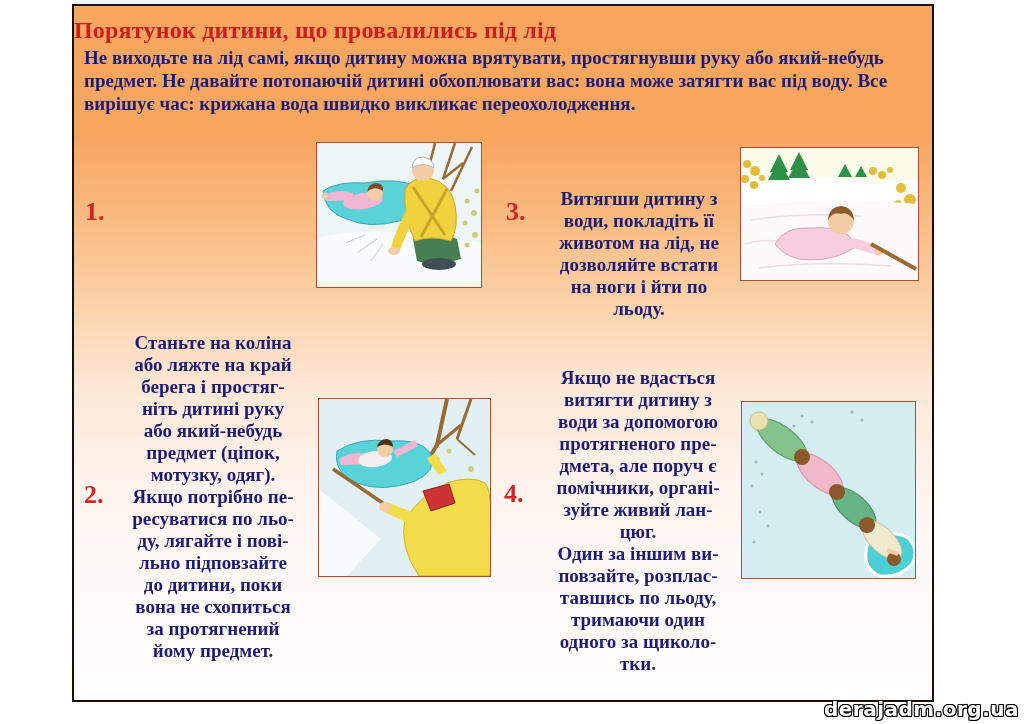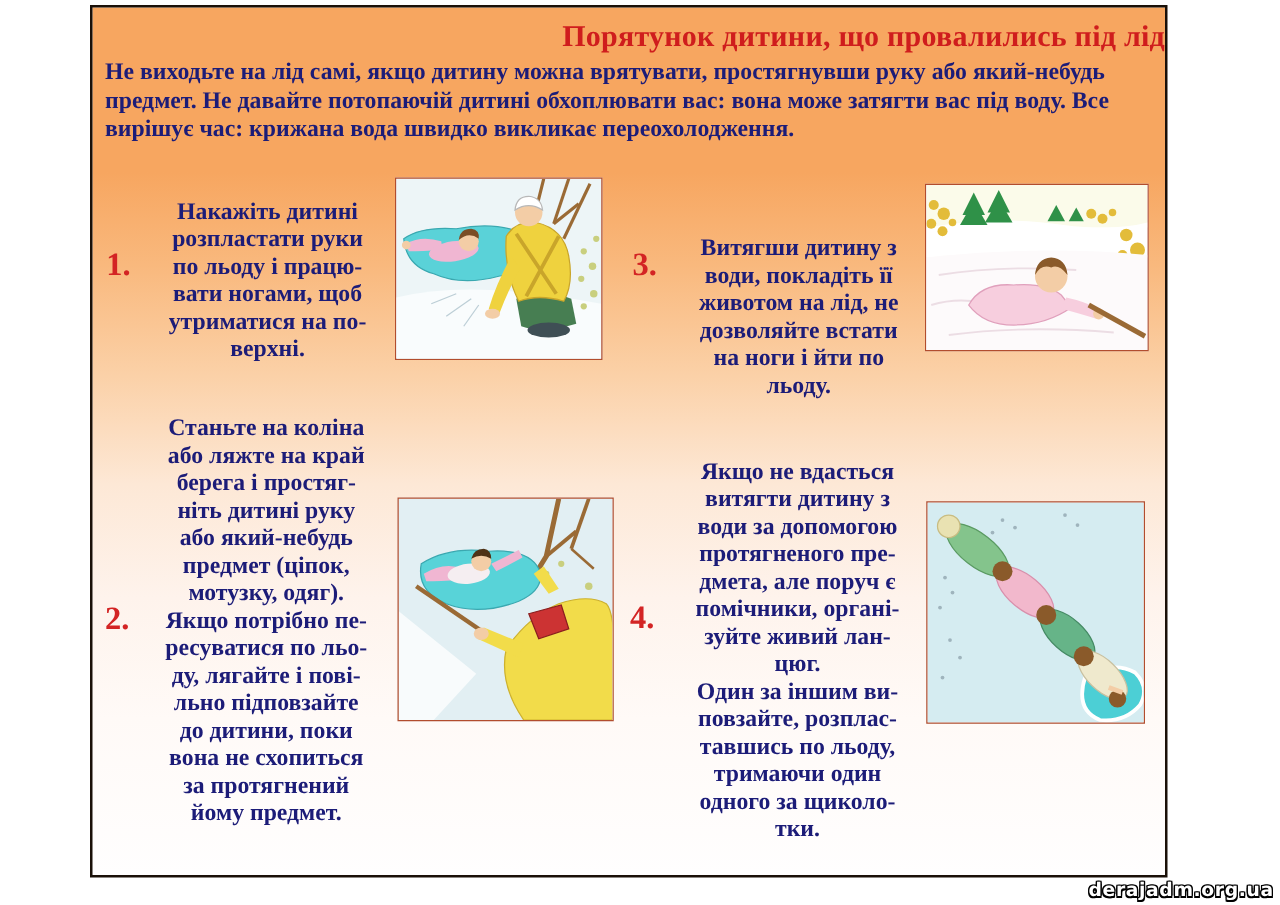--- a/index.html
+++ b/index.html
@@ -8,21 +8,21 @@
     font-family:"Liberation Serif", serif;
   }
   .poster{
     position:absolute;left:72px;top:4px;width:858px;height:694px;
     border:2px solid #1a1008;
     background:linear-gradient(180deg,
       #f7a660 0%, #f7a660 19%, #f9b97e 30%, #fbd0a6 42%,
       #fde8d6 55%, #fef3ec 68%, #fffaf7 82%, #fffefe 100%);
   }
   .title{
-    position:absolute;top:11px;left:0;right:0;margin:0;text-align:right;
+    position:absolute;top:11px;left:0;right:0;margin:0;text-align:left;
     font-size:24px;font-weight:bold;color:#cf1d1d;letter-spacing:0.2px;
   }
   .intro{
     position:absolute;top:40px;left:10px;right:0;margin:0;
     font-size:19px;font-weight:bold;color:#1c1c78;line-height:23px;
     white-space:pre-line;
   }
   .step-num{
     position:absolute;font-size:26px;font-weight:bold;color:#d32424;line-height:1;
   }
@@ -42,44 +42,38 @@
     position:absolute;margin:0;padding:0;overflow:hidden;
     border:1px solid #b24d2e;background:#eef5f7;
   }
   .illus svg{display:block;width:100%;height:100%;}
   .illus1{left:242px;top:136px;width:164px;height:144px;}
   .illus2{left:244px;top:392px;width:171px;height:177px;}
   .illus3{left:666px;top:141px;width:177px;height:132px;}
   .illus4{left:667px;top:395px;width:173px;height:176px;}
   .watermark{
     position:absolute;right:5px;bottom:3px;
-    font-family:"DejaVu Sans", sans-serif;font-size:15px;font-weight:bold;
+    font-family:"DejaVu Sans", sans-serif;font-size:20px;font-weight:bold;
     color:#ffffff;letter-spacing:0.5px;
     text-shadow:-1px -1px 0 #000,1px -1px 0 #000,-1px 1px 0 #000,1px 1px 0 #000,
                 0 -1px 0 #000,0 1px 0 #000,-1px 0 0 #000,1px 0 0 #000;
   }
 </style>
 </head>
 <body>
 
 <div class="poster">
 
   <h1 class="title">Порятунок дитини, що провалились під лід</h1>
 
   <p class="intro">Не виходьте на лід самі, якщо дитину можна врятувати, простягнувши руку або який-небудь
 предмет. Не давайте потопаючій дитині обхоплювати вас: вона може затягти вас під воду. Все
 вирішує час: крижана вода швидко викликає переохолодження.</p>
 
   <span class="step-num num1">1.</span>
-  <div class="step-text text1">Накажіть дитині
-розпластати руки
-по льоду і працю-
-вати ногами, щоб
-утриматися на по-
-верхні.</div>
   <figure class="illus illus1" aria-label="adult-kneeling-at-ice-hole-child-spread-on-water">
     <svg viewBox="0 0 164 144">
       <rect width="164" height="144" fill="#edf5f7"></rect>
       <path d="M0,95 Q60,80 164,100 L164,144 L0,144 Z" fill="#f9fcfd"></path>
       <g stroke="#9a6a35" stroke-width="2.5" fill="none">
         <path d="M118,0 L108,40 L96,58"></path>
         <path d="M138,0 L126,36"></path>
         <path d="M155,4 L134,48"></path>
         <path d="M126,36 L146,20"></path>
       </g>

